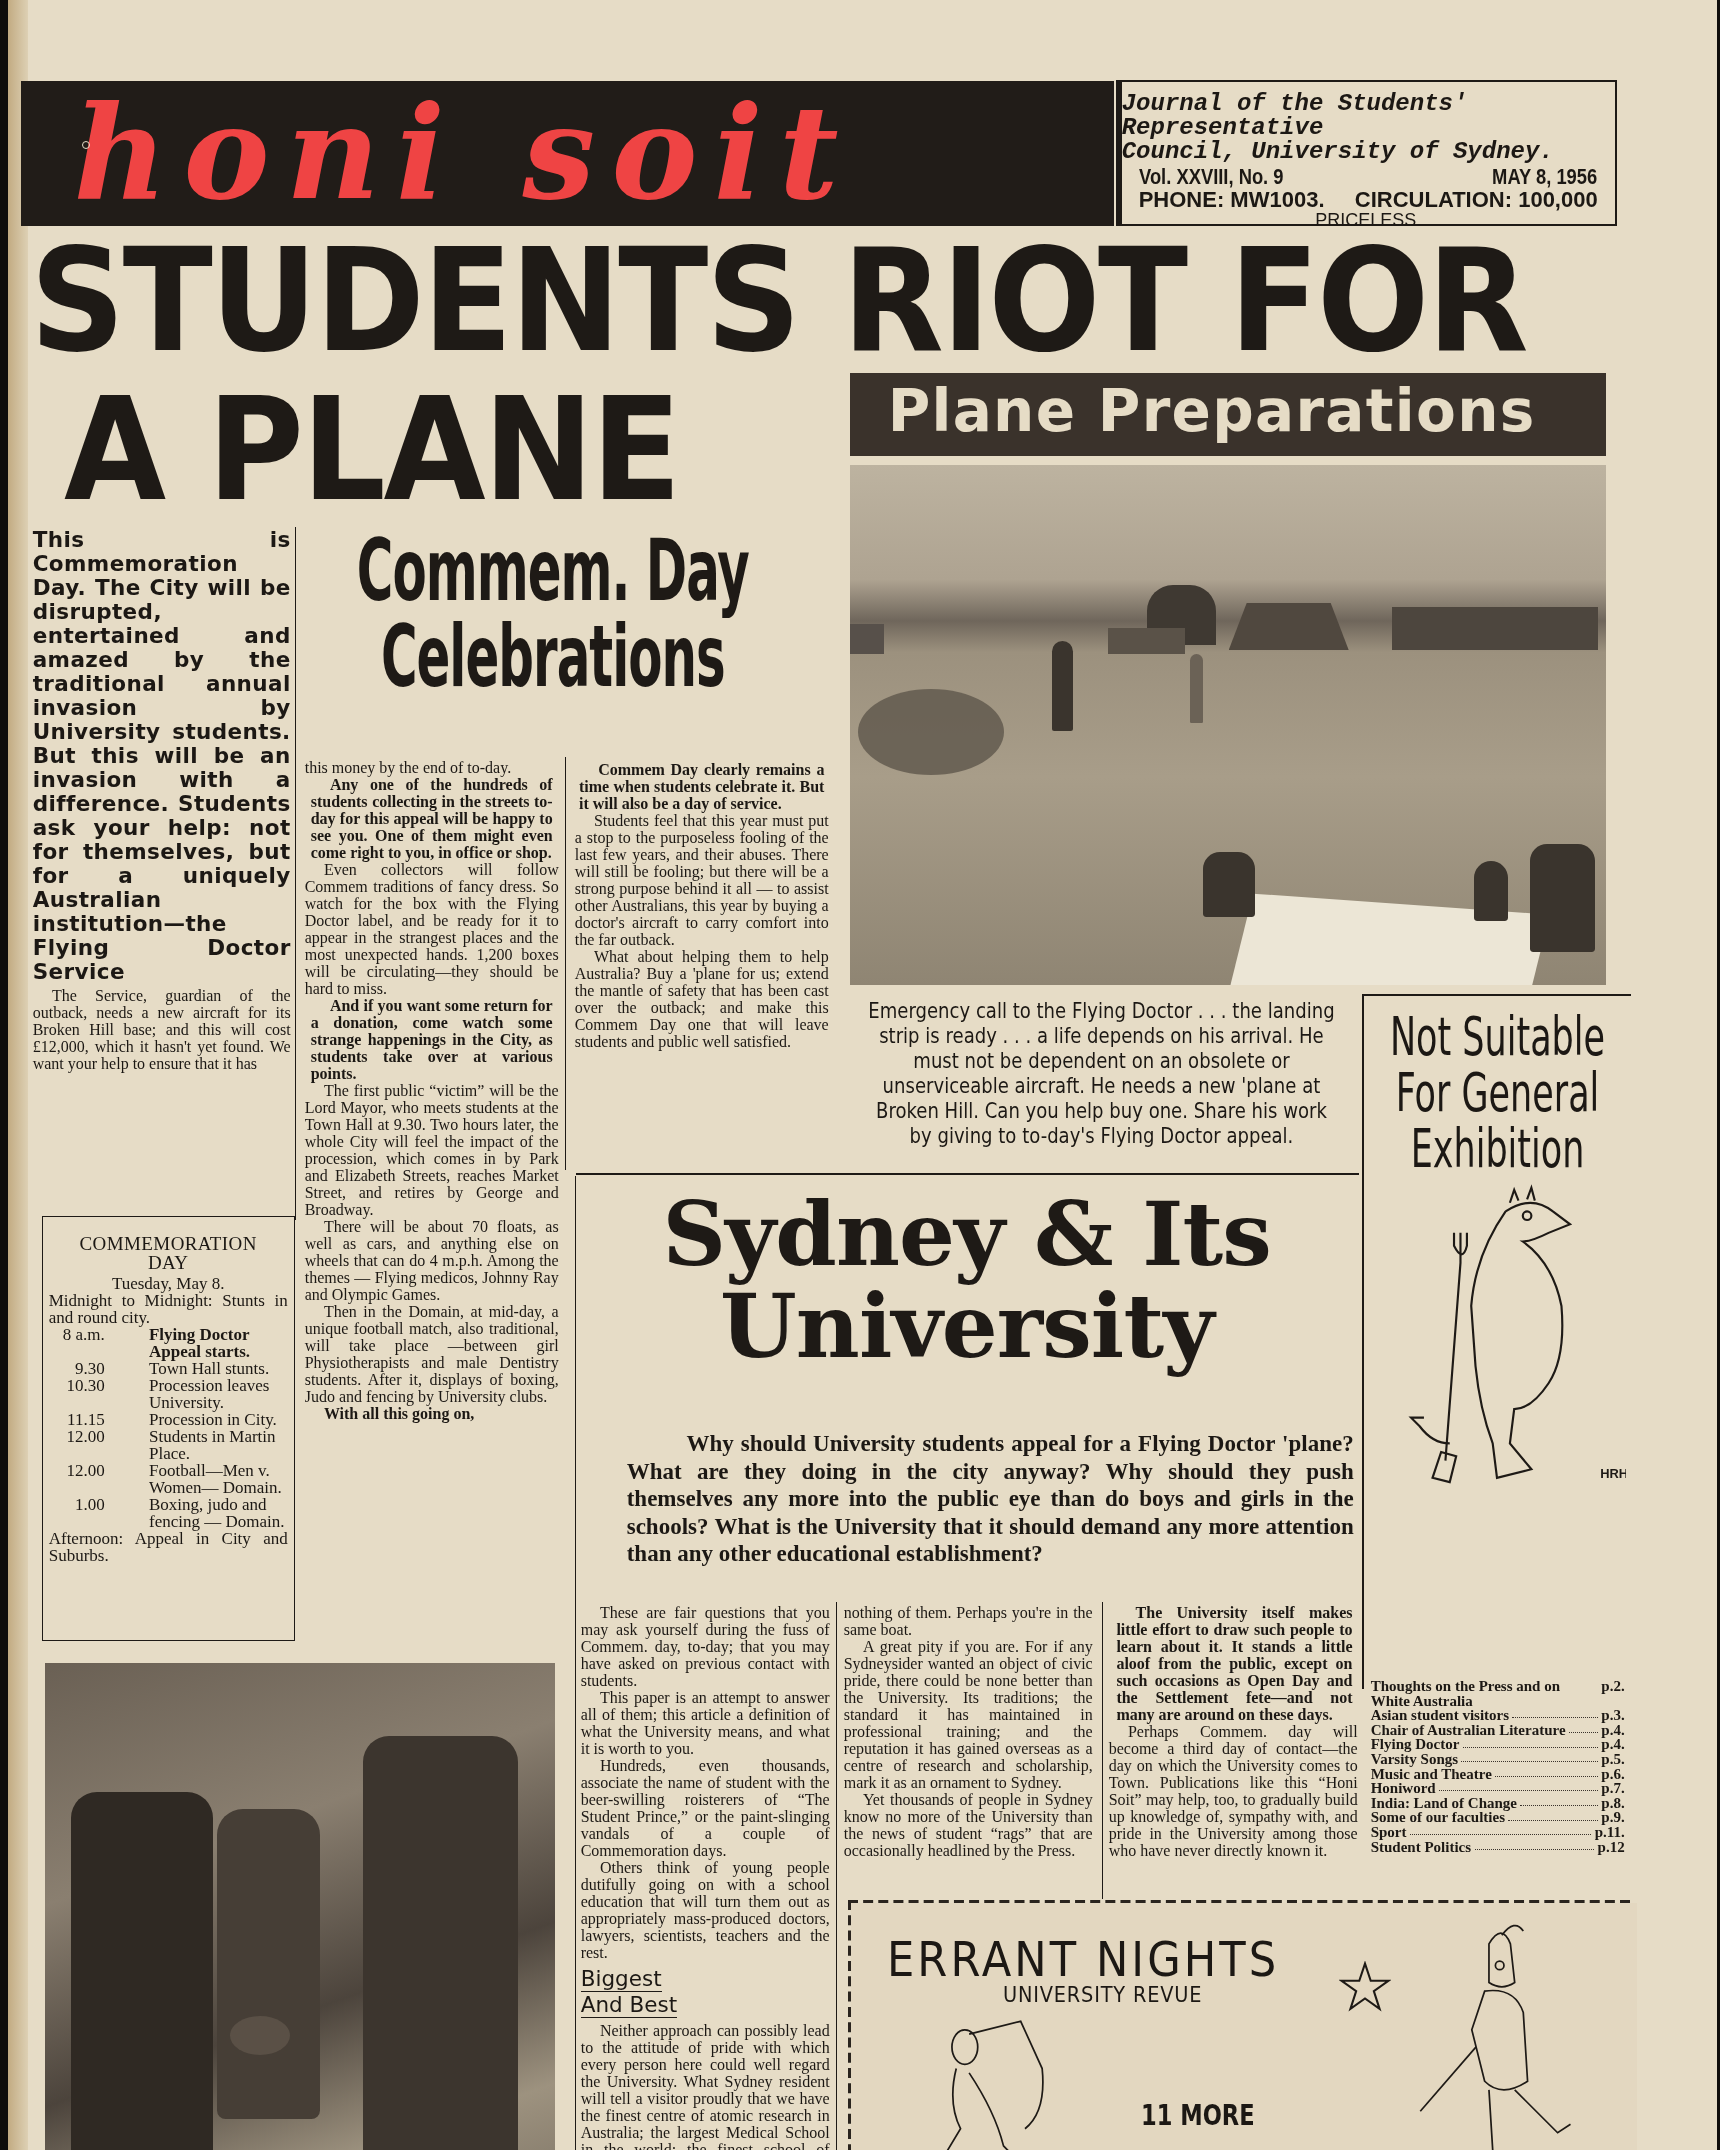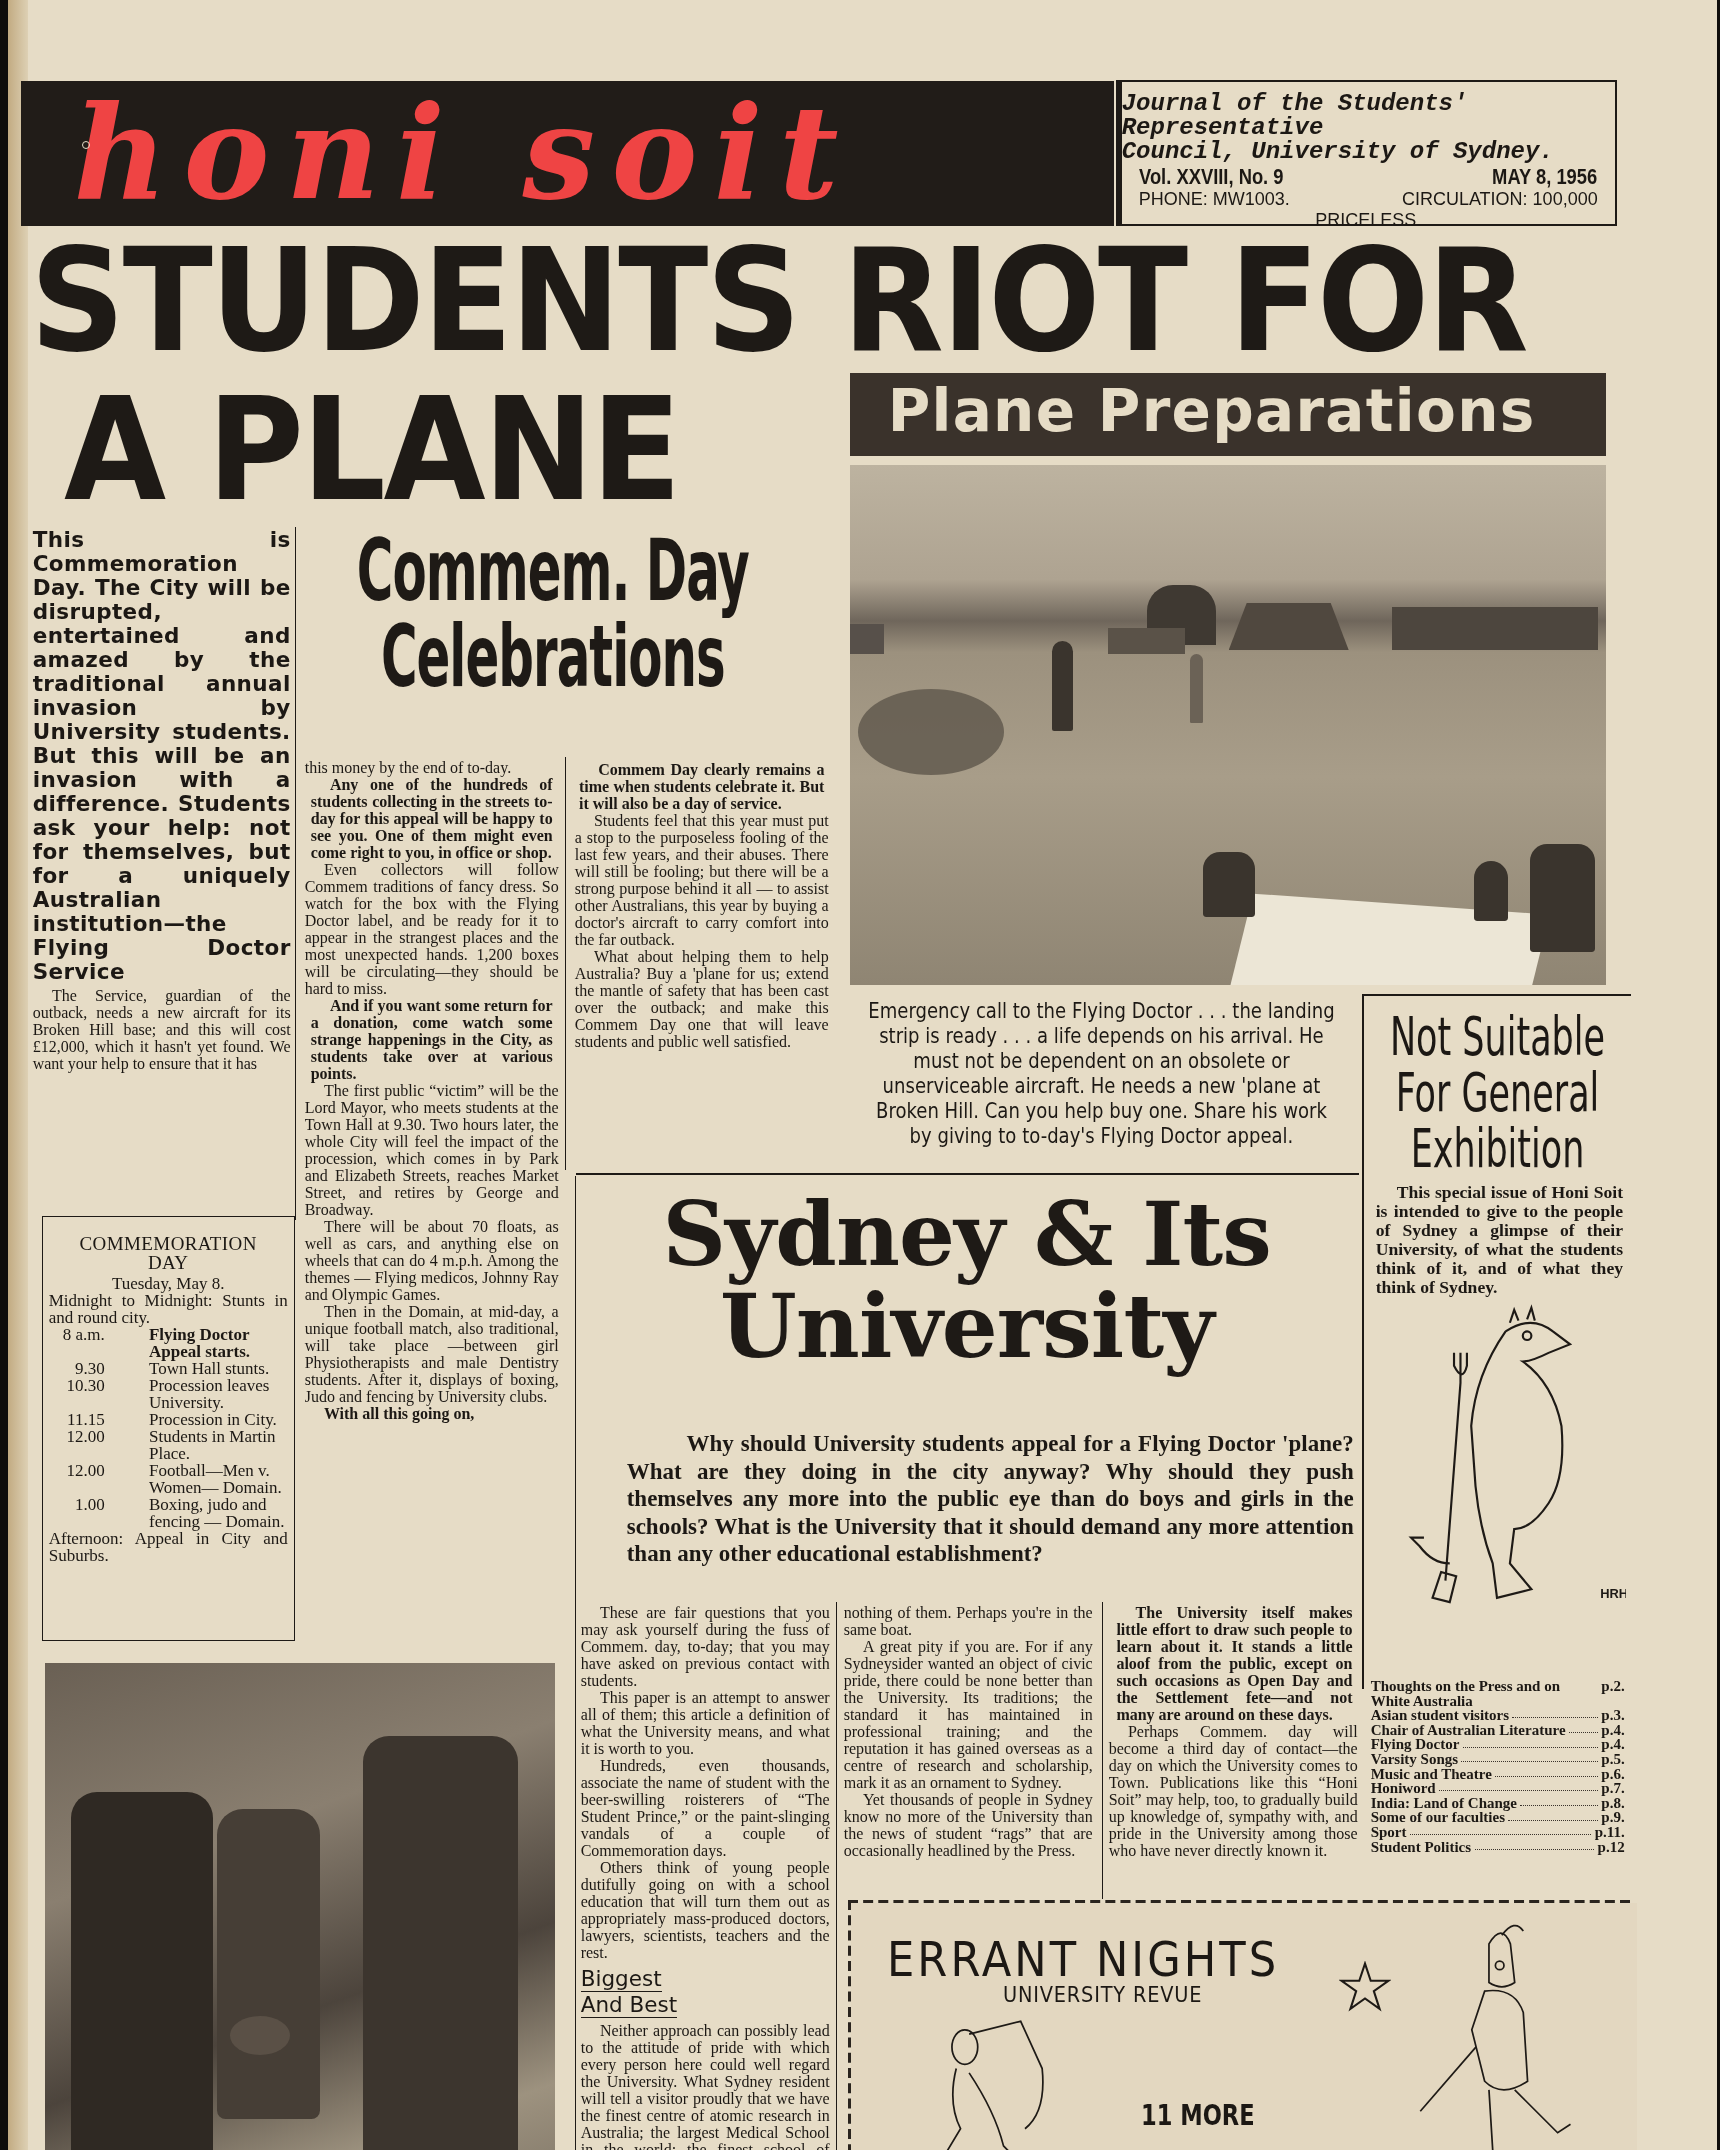--- a/index.html
+++ b/index.html
@@ -8,21 +8,21 @@
   .page::before{content:"";position:absolute;left:0;top:0;width:20px;height:100%;background:linear-gradient(90deg,#c2ab82,#ddd0b4);}
   .abs{position:absolute;}
   .mast{left:13.8px;top:81px;width:1093px;height:145px;background:#211c18;}
   .mast span{position:absolute;left:52px;top:-4.3px;font-family:"DejaVu Serif",serif;font-weight:bold;font-style:italic;font-size:129px;color:#ef4444;letter-spacing:16.3px;}
   .masthole{position:absolute;left:61px;top:60px;width:6px;height:6px;border:1.7px solid #e6dcc6;border-radius:50%;}
   .infobox{left:1108px;top:80px;width:493px;height:142px;border:2.6px solid #1e1a16;border-left-width:6px;}
   .infobox .jr{font-style:italic;font-weight:bold;font-size:24px;line-height:24px;margin-top:10.3px;font-family:Liberation Mono, monospace;}
   .infobox .row{display:flex;justify-content:space-between;padding:0 17px;font-family:"Liberation Sans",sans-serif;}
   .infobox .vol{font-weight:bold;font-size:22.4px;line-height:25px;transform:scaleX(0.82);transform-origin:left;}
   .infobox .date{font-weight:bold;font-size:22.4px;line-height:25px;transform:scaleX(0.82);transform-origin:right;}
-  .infobox .ph{font-size:18px;line-height:21.5px;}
+  .infobox .ph{font-size:22px;line-height:21.5px;font-weight:bold;}
   .infobox .pr{text-align:center;font-size:18px;line-height:19px;font-family:"Liberation Sans",sans-serif;}
   .headline{font-family:"DejaVu Sans",sans-serif;font-weight:bold;letter-spacing:-2.6px;color:#1e1a16;white-space:nowrap;}
   .h1a{left:22.4px;top:230px;font-size:142px;line-height:142px;transform:scaleX(0.93);transform-origin:left;}
   .h1b{left:56px;top:379px;font-size:142px;line-height:142px;transform:scaleX(0.93);transform-origin:left;}
   .ppbar{left:842px;top:373px;width:756px;height:83px;background:#3a322b;}
   .ppbar span{position:absolute;left:38px;top:4.3px;font-family:"DejaVu Sans",sans-serif;font-weight:bold;font-size:58px;color:#e6dcc6;letter-spacing:1.3px;}
   .photo1{left:842px;top:465px;width:756px;height:520px;background:linear-gradient(180deg,#bdb3a0 0%,#aea391 22%,#6f665b 30%,#9c917e 36%,#a89d89 60%,#8f8573 100%);overflow:hidden;}
   .photo1 .bld{position:absolute;background:#4a433b;}
   .photo1 .sheet{position:absolute;left:387px;top:439px;width:301px;height:112px;background:#ece6d6;transform:skewX(-10deg) rotate(4deg);}
   .photo1 .fig{position:absolute;background:#3a342d;border-radius:17px 17px 3.4px 3.4px;}
@@ -236,23 +236,20 @@
         <p>Perhaps Commem. day will become a third day of contact—the day on which the University comes to Town. Publications like this “Honi Soit” may help, too, to gradually build up knowledge of, sympathy with, and pride in the University among those who have never directly known it.</p>
       </div>
   </div>
 
   <div class="abs nsf">
     <div class="hd">
       <div>Not Suitable</div>
       <div>For General</div>
       <div>Exhibition</div>
     </div>
-    <div class="bd">
-        <p>This special issue of Honi Soit is intended to give to the people of Sydney a glimpse of their University, of what the students think of it, and of what they think of Sydney.</p>
-      </div>
     <svg width="258" height="318" viewBox="0 0 600 740" style="margin-left:4.3px;">
       <g fill="none" stroke="#1e1a16" stroke-width="5">
         <path d="M330 60 L340 30 L350 55 M370 52 L380 25 L388 55"></path>
         <path d="M320 80 Q380 40 430 80 L470 110 L420 130 Q380 150 360 150 Q430 200 450 300 Q460 420 420 480 Q380 540 340 540 L330 620 L380 680 L300 700 L290 620 Q260 540 250 440 L240 300 Q250 180 320 80"></path>
         <path d="M200 130 L200 160 Q220 200 230 160 L230 130 M215 130 L215 200 L180 660"></path>
         <path d="M170 640 L150 700 L190 710 L205 650 Z"></path>
         <path d="M190 620 Q150 620 120 580 L100 560 L130 560"></path>
         <circle cx="370" cy="90" r="10"></circle>
       </g>
       <text x="540" y="700" font-size="30" font-family="Liberation Sans, sans-serif" font-weight="bold" fill="#1e1a16">HRH</text>

